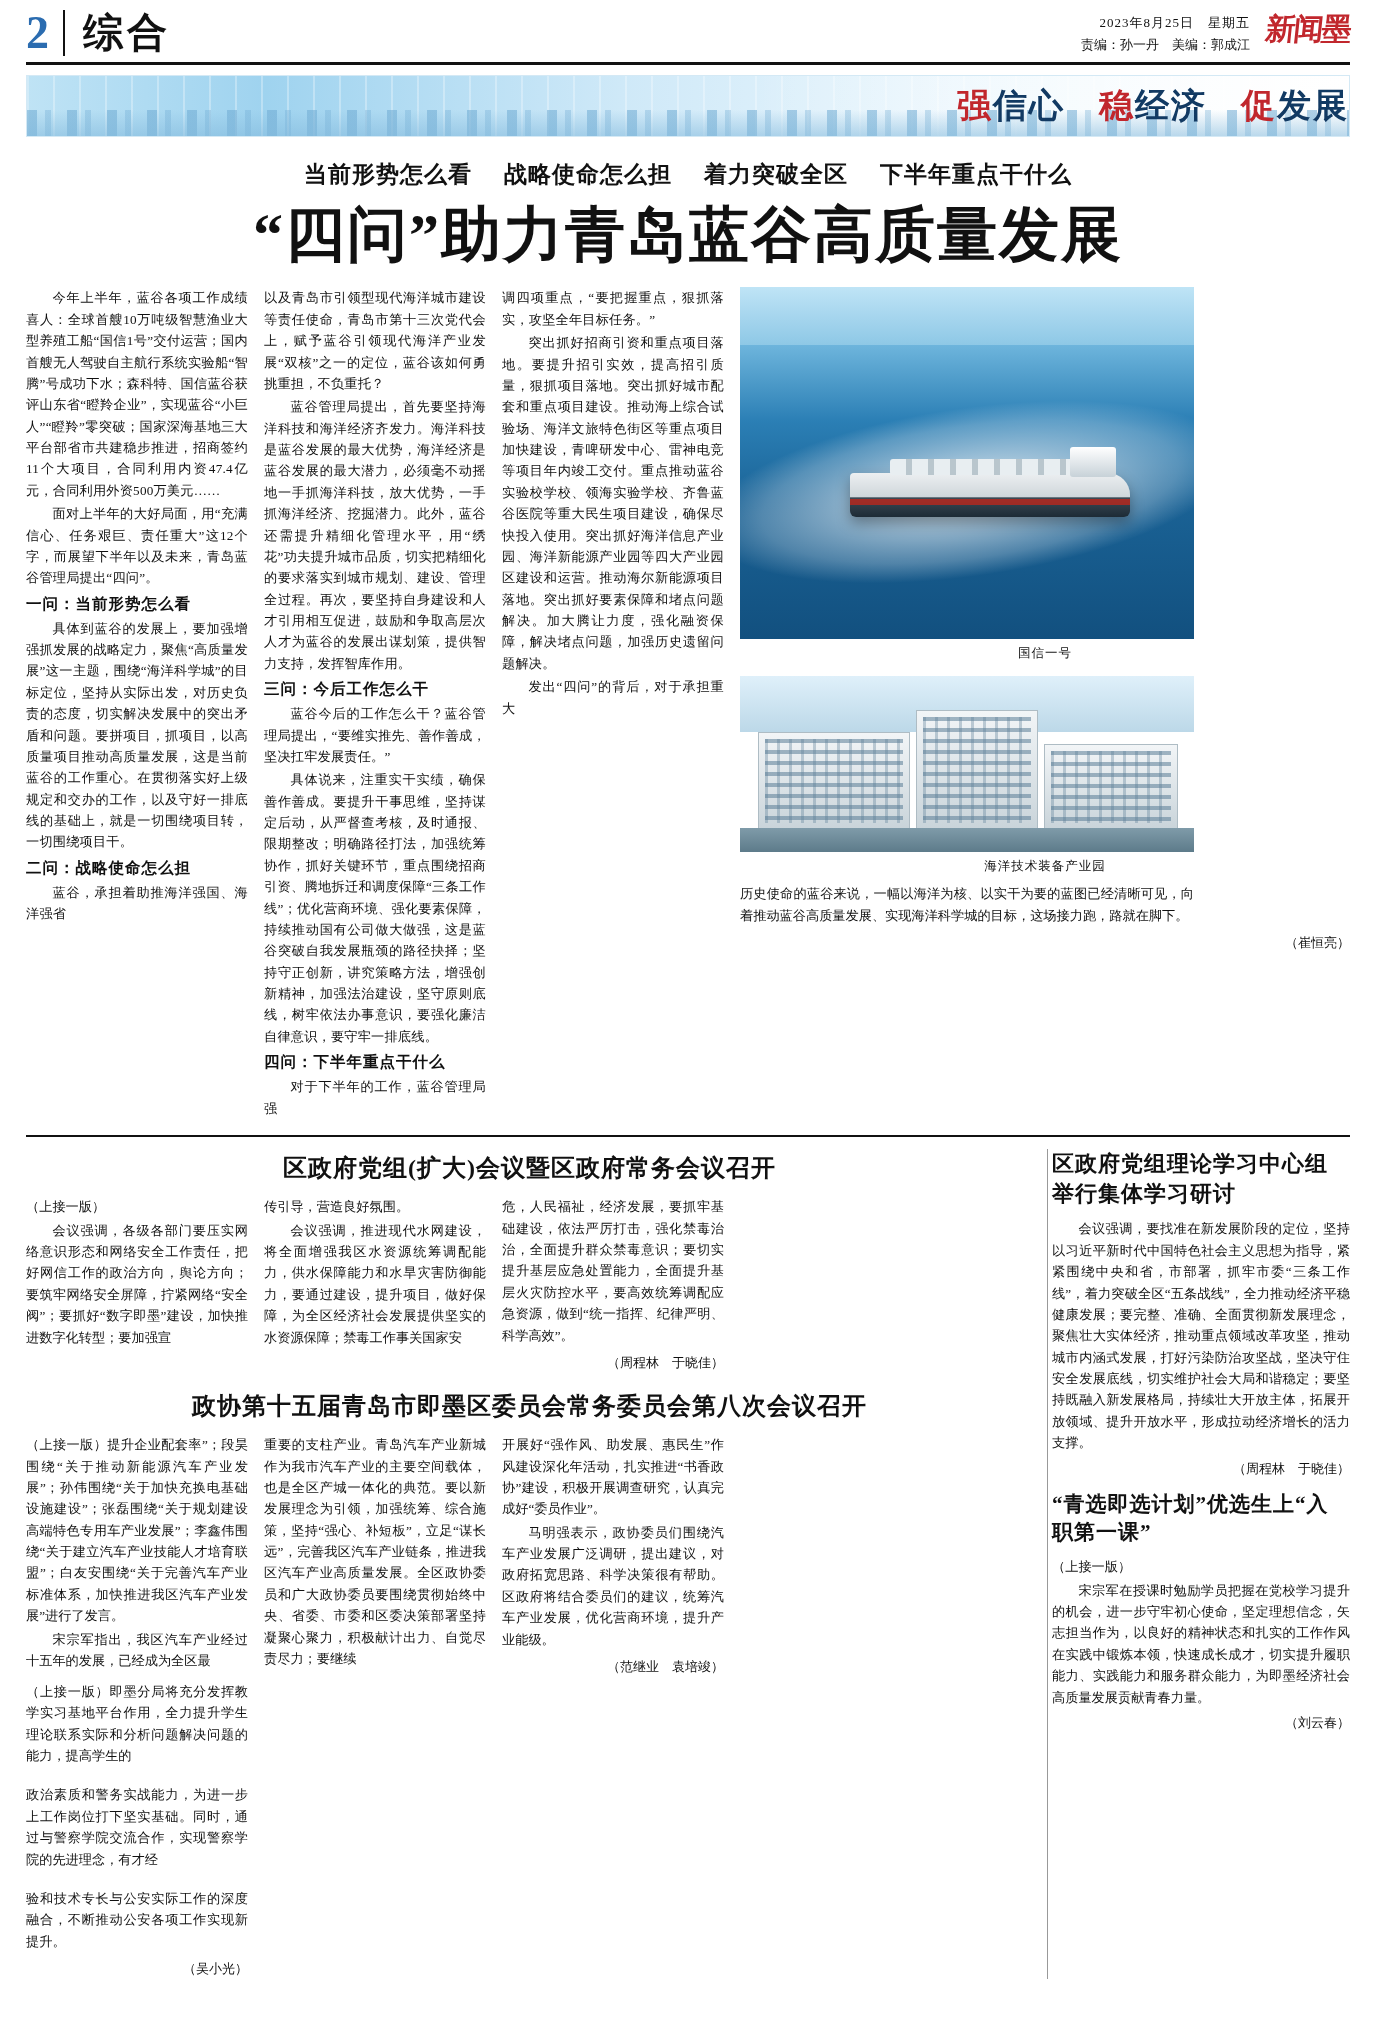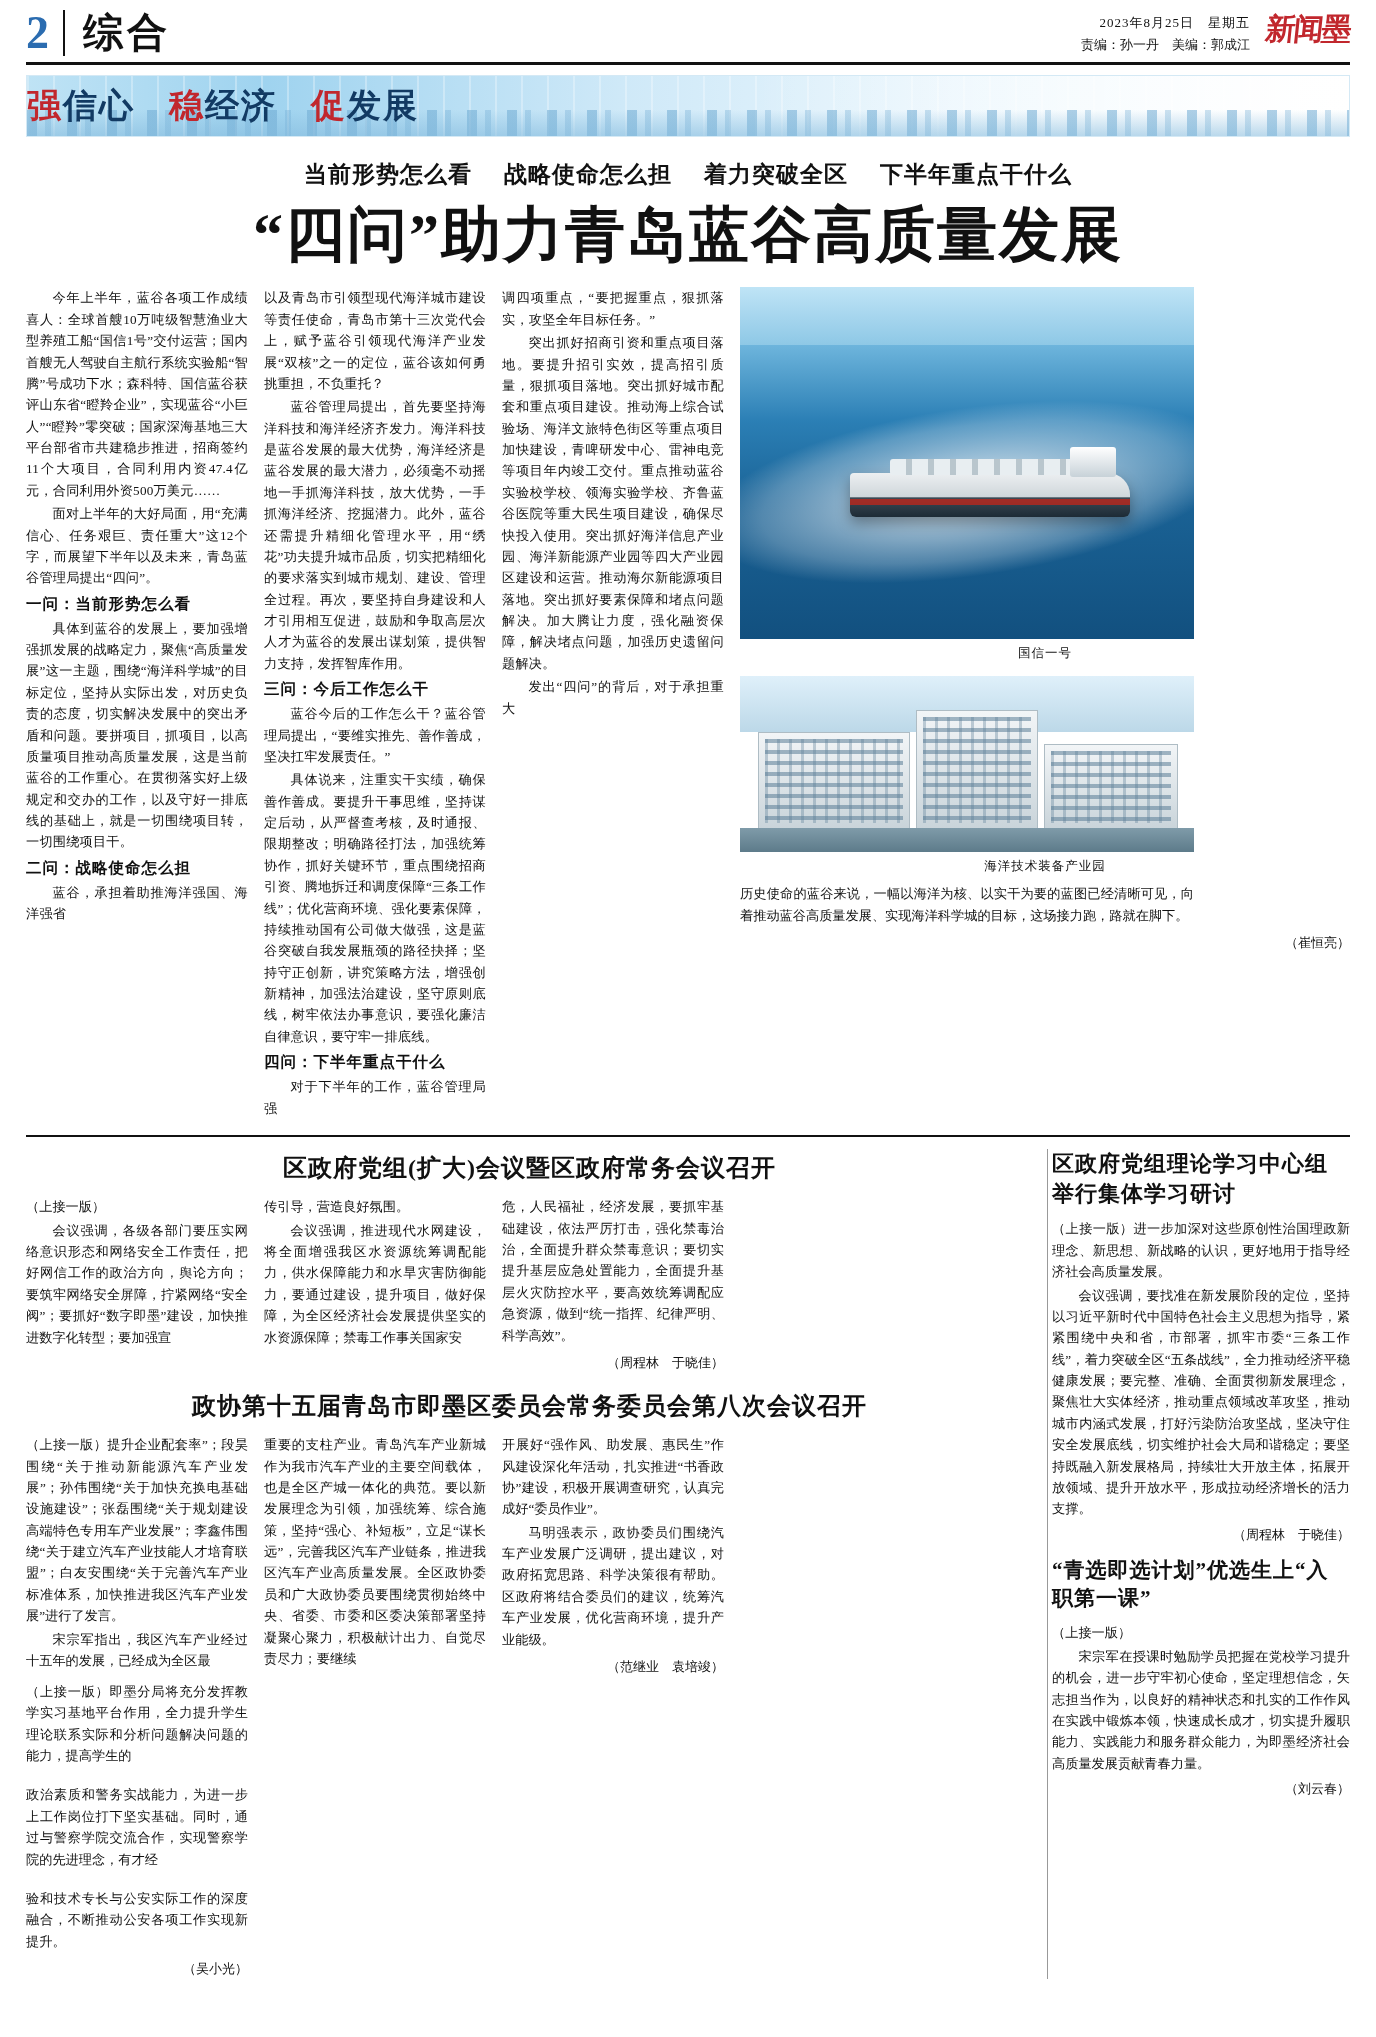--- a/index.html
+++ b/index.html
@@ -57,21 +57,21 @@
   }
   
   .banner{
     margin-top:10px;
     height:60px;
     background:linear-gradient(90deg,#bfe3f5 0%,#9fd3ef 18%,#cfe9f8 45%,#eaf6fd 70%,#ffffff 100%);
     position:relative;
     overflow:hidden;
     display:flex;
     align-items:center;
-    justify-content:flex-start;
+    justify-content:flex-end;
     border:1px solid #d4e9f5;
   }
   .banner .sky{
     position:absolute;inset:0;
     background:
       linear-gradient(90deg, rgba(255,255,255,0) 55%, rgba(255,255,255,.85) 100%),
       repeating-linear-gradient(90deg, rgba(255,255,255,.30) 0 2px, rgba(255,255,255,0) 2px 26px);
   }
   .banner .city{
     position:absolute;left:0;right:0;bottom:0;height:26px;
@@ -382,21 +382,20 @@
           <p class="noindent">验和技术专长与公安实际工作的深度融合，不断推动公安各项工作实现新提升。</p>
           <div class="sig">（吴小光）</div>
         </div>
       </div>
 
     </div>
 
     <div class="lower-right">
       <div class="rtitle">区政府党组理论学习中心组举行集体学习研讨</div>
       <div class="rcol">
-        <p class="noindent">（上接一版）进一步加深对这些原创性治国理政新理念、新思想、新战略的认识，更好地用于指导经济社会高质量发展。</p>
         <p>会议强调，要找准在新发展阶段的定位，坚持以习近平新时代中国特色社会主义思想为指导，紧紧围绕中央和省，市部署，抓牢市委“三条工作线”，着力突破全区“五条战线”，全力推动经济平稳健康发展；要完整、准确、全面贯彻新发展理念，聚焦壮大实体经济，推动重点领域改革攻坚，推动城市内涵式发展，打好污染防治攻坚战，坚决守住安全发展底线，切实维护社会大局和谐稳定；要坚持既融入新发展格局，持续壮大开放主体，拓展开放领域、提升开放水平，形成拉动经济增长的活力支撑。</p>
       </div>
       <div class="sig">（周程林　于晓佳）</div>
 
       <div class="rtitle2">“青选即选计划”优选生上“入职第一课”</div>
       <div class="rcol">
         <p class="noindent">（上接一版）</p>
         <p>宋宗军在授课时勉励学员把握在党校学习提升的机会，进一步守牢初心使命，坚定理想信念，矢志担当作为，以良好的精神状态和扎实的工作作风在实践中锻炼本领，快速成长成才，切实提升履职能力、实践能力和服务群众能力，为即墨经济社会高质量发展贡献青春力量。</p>
       </div>
       <div class="sig">（刘云春）</div>

